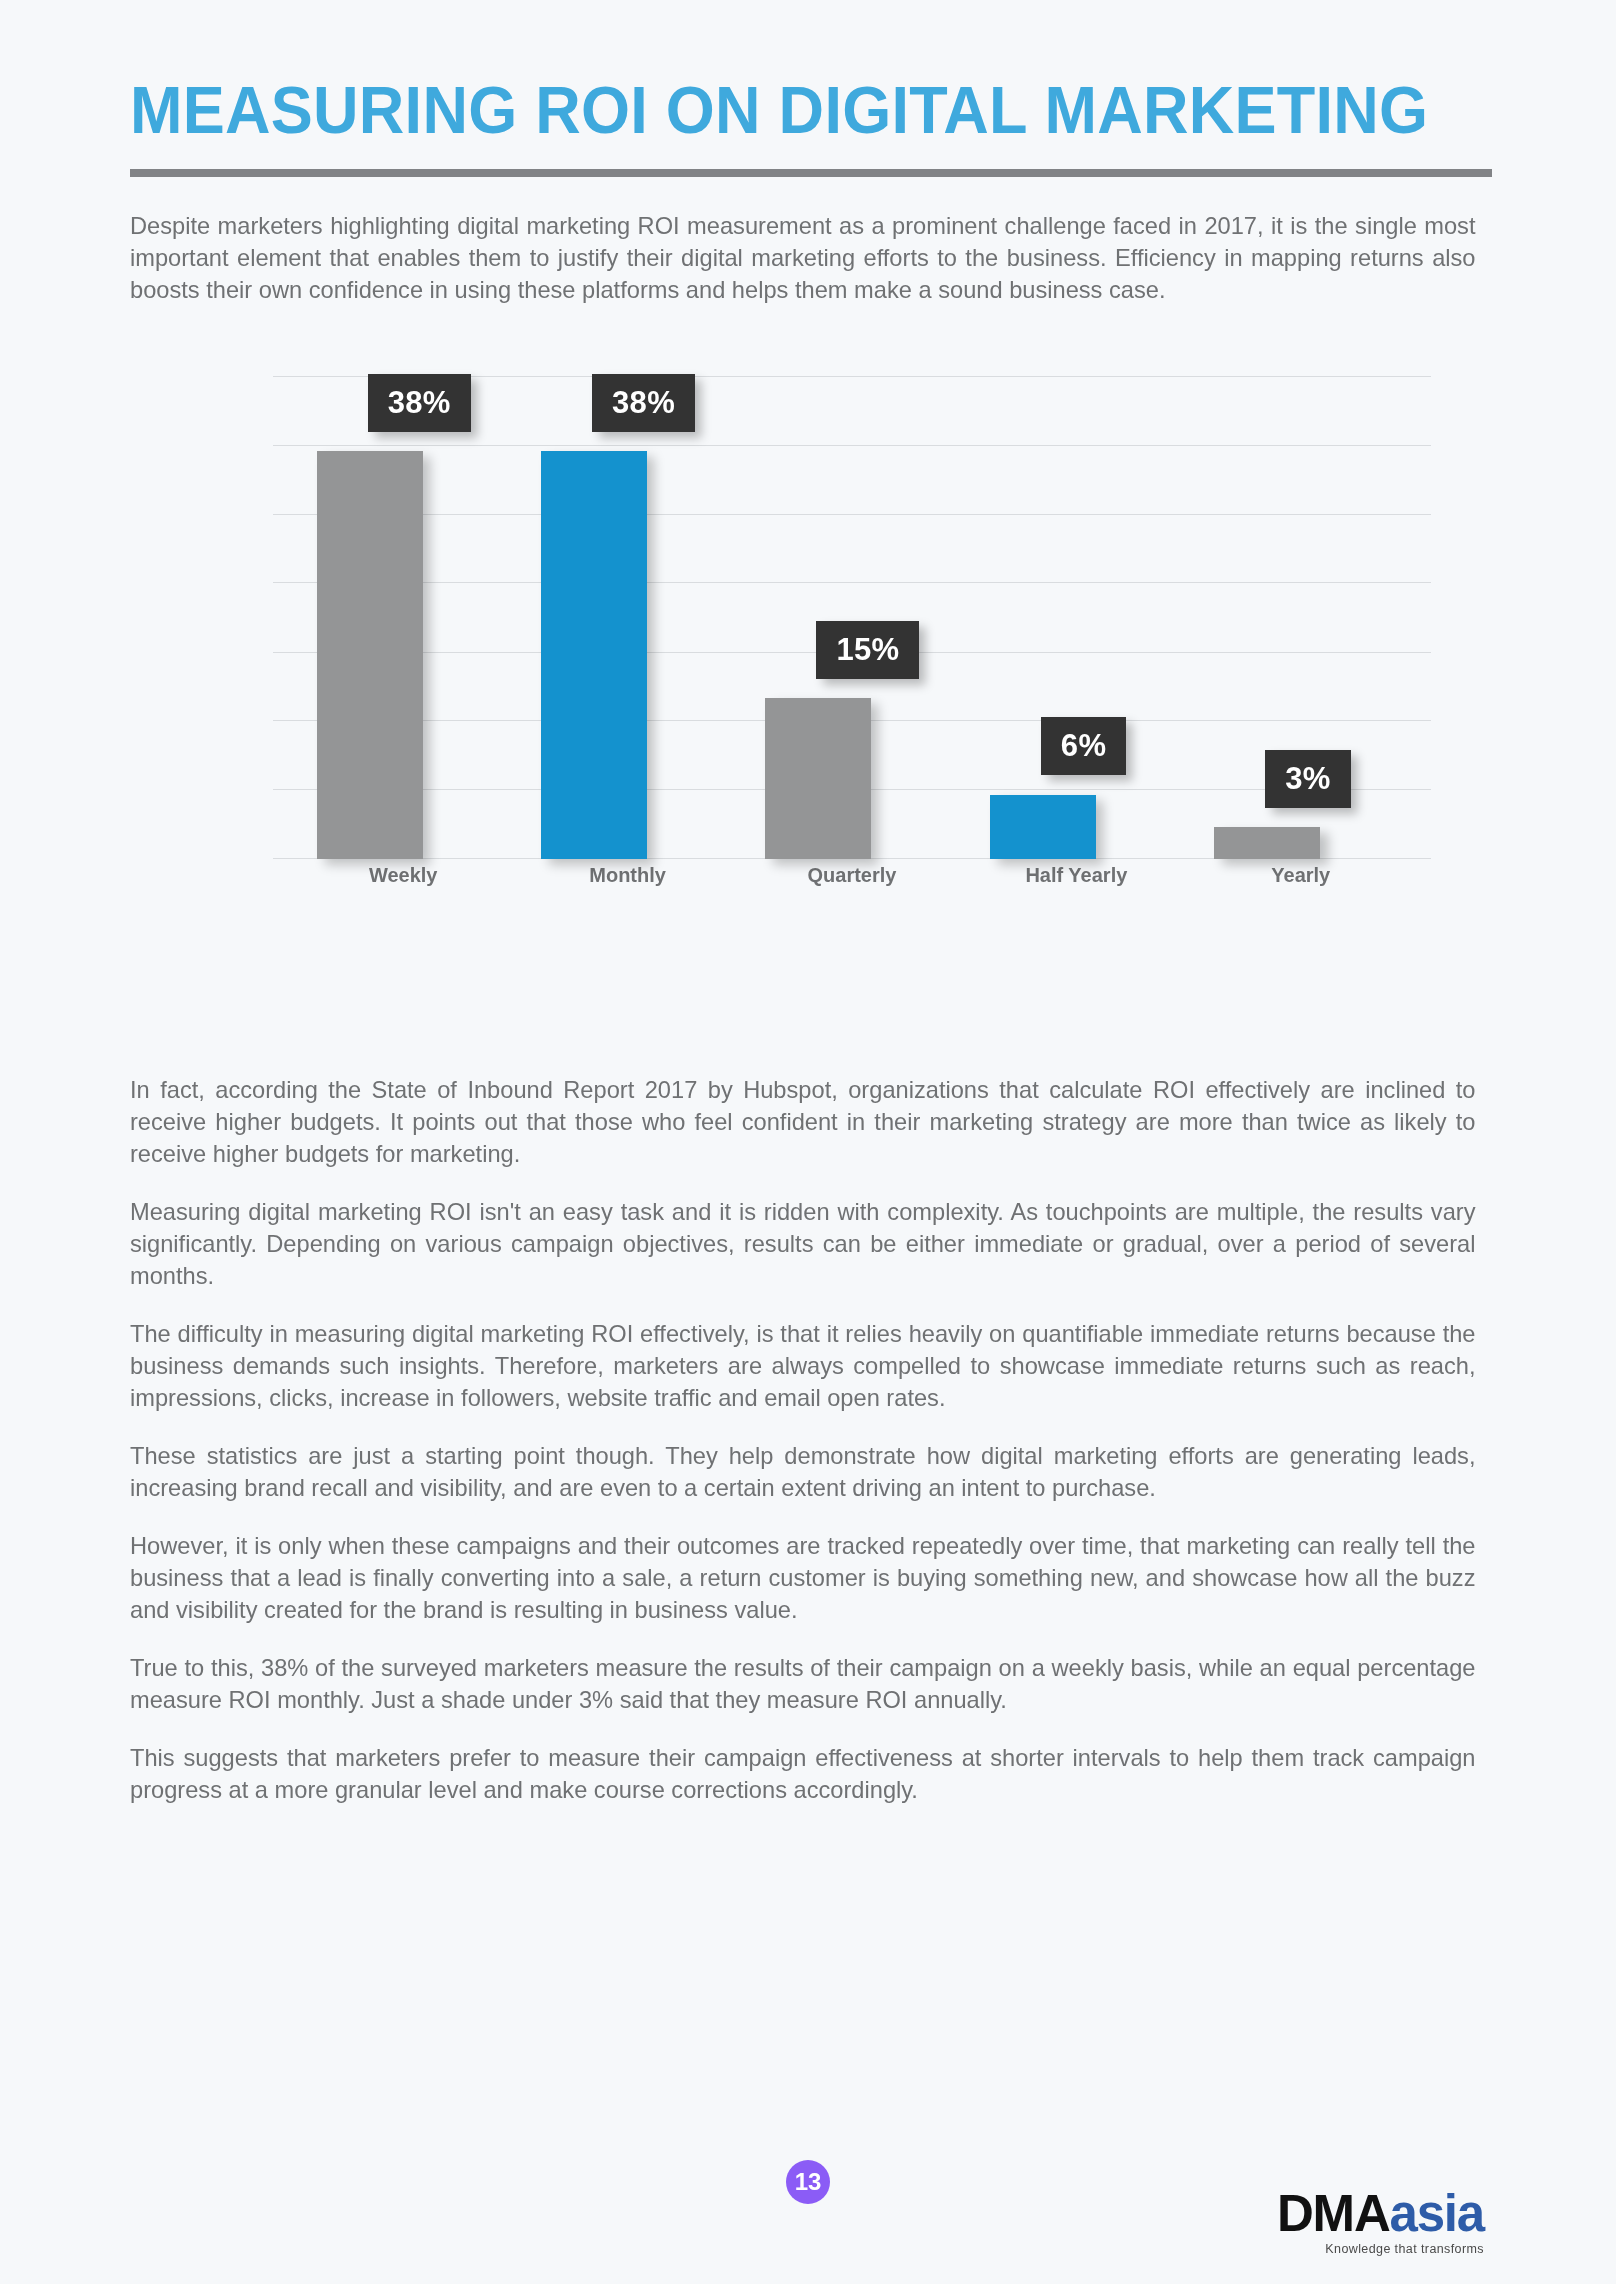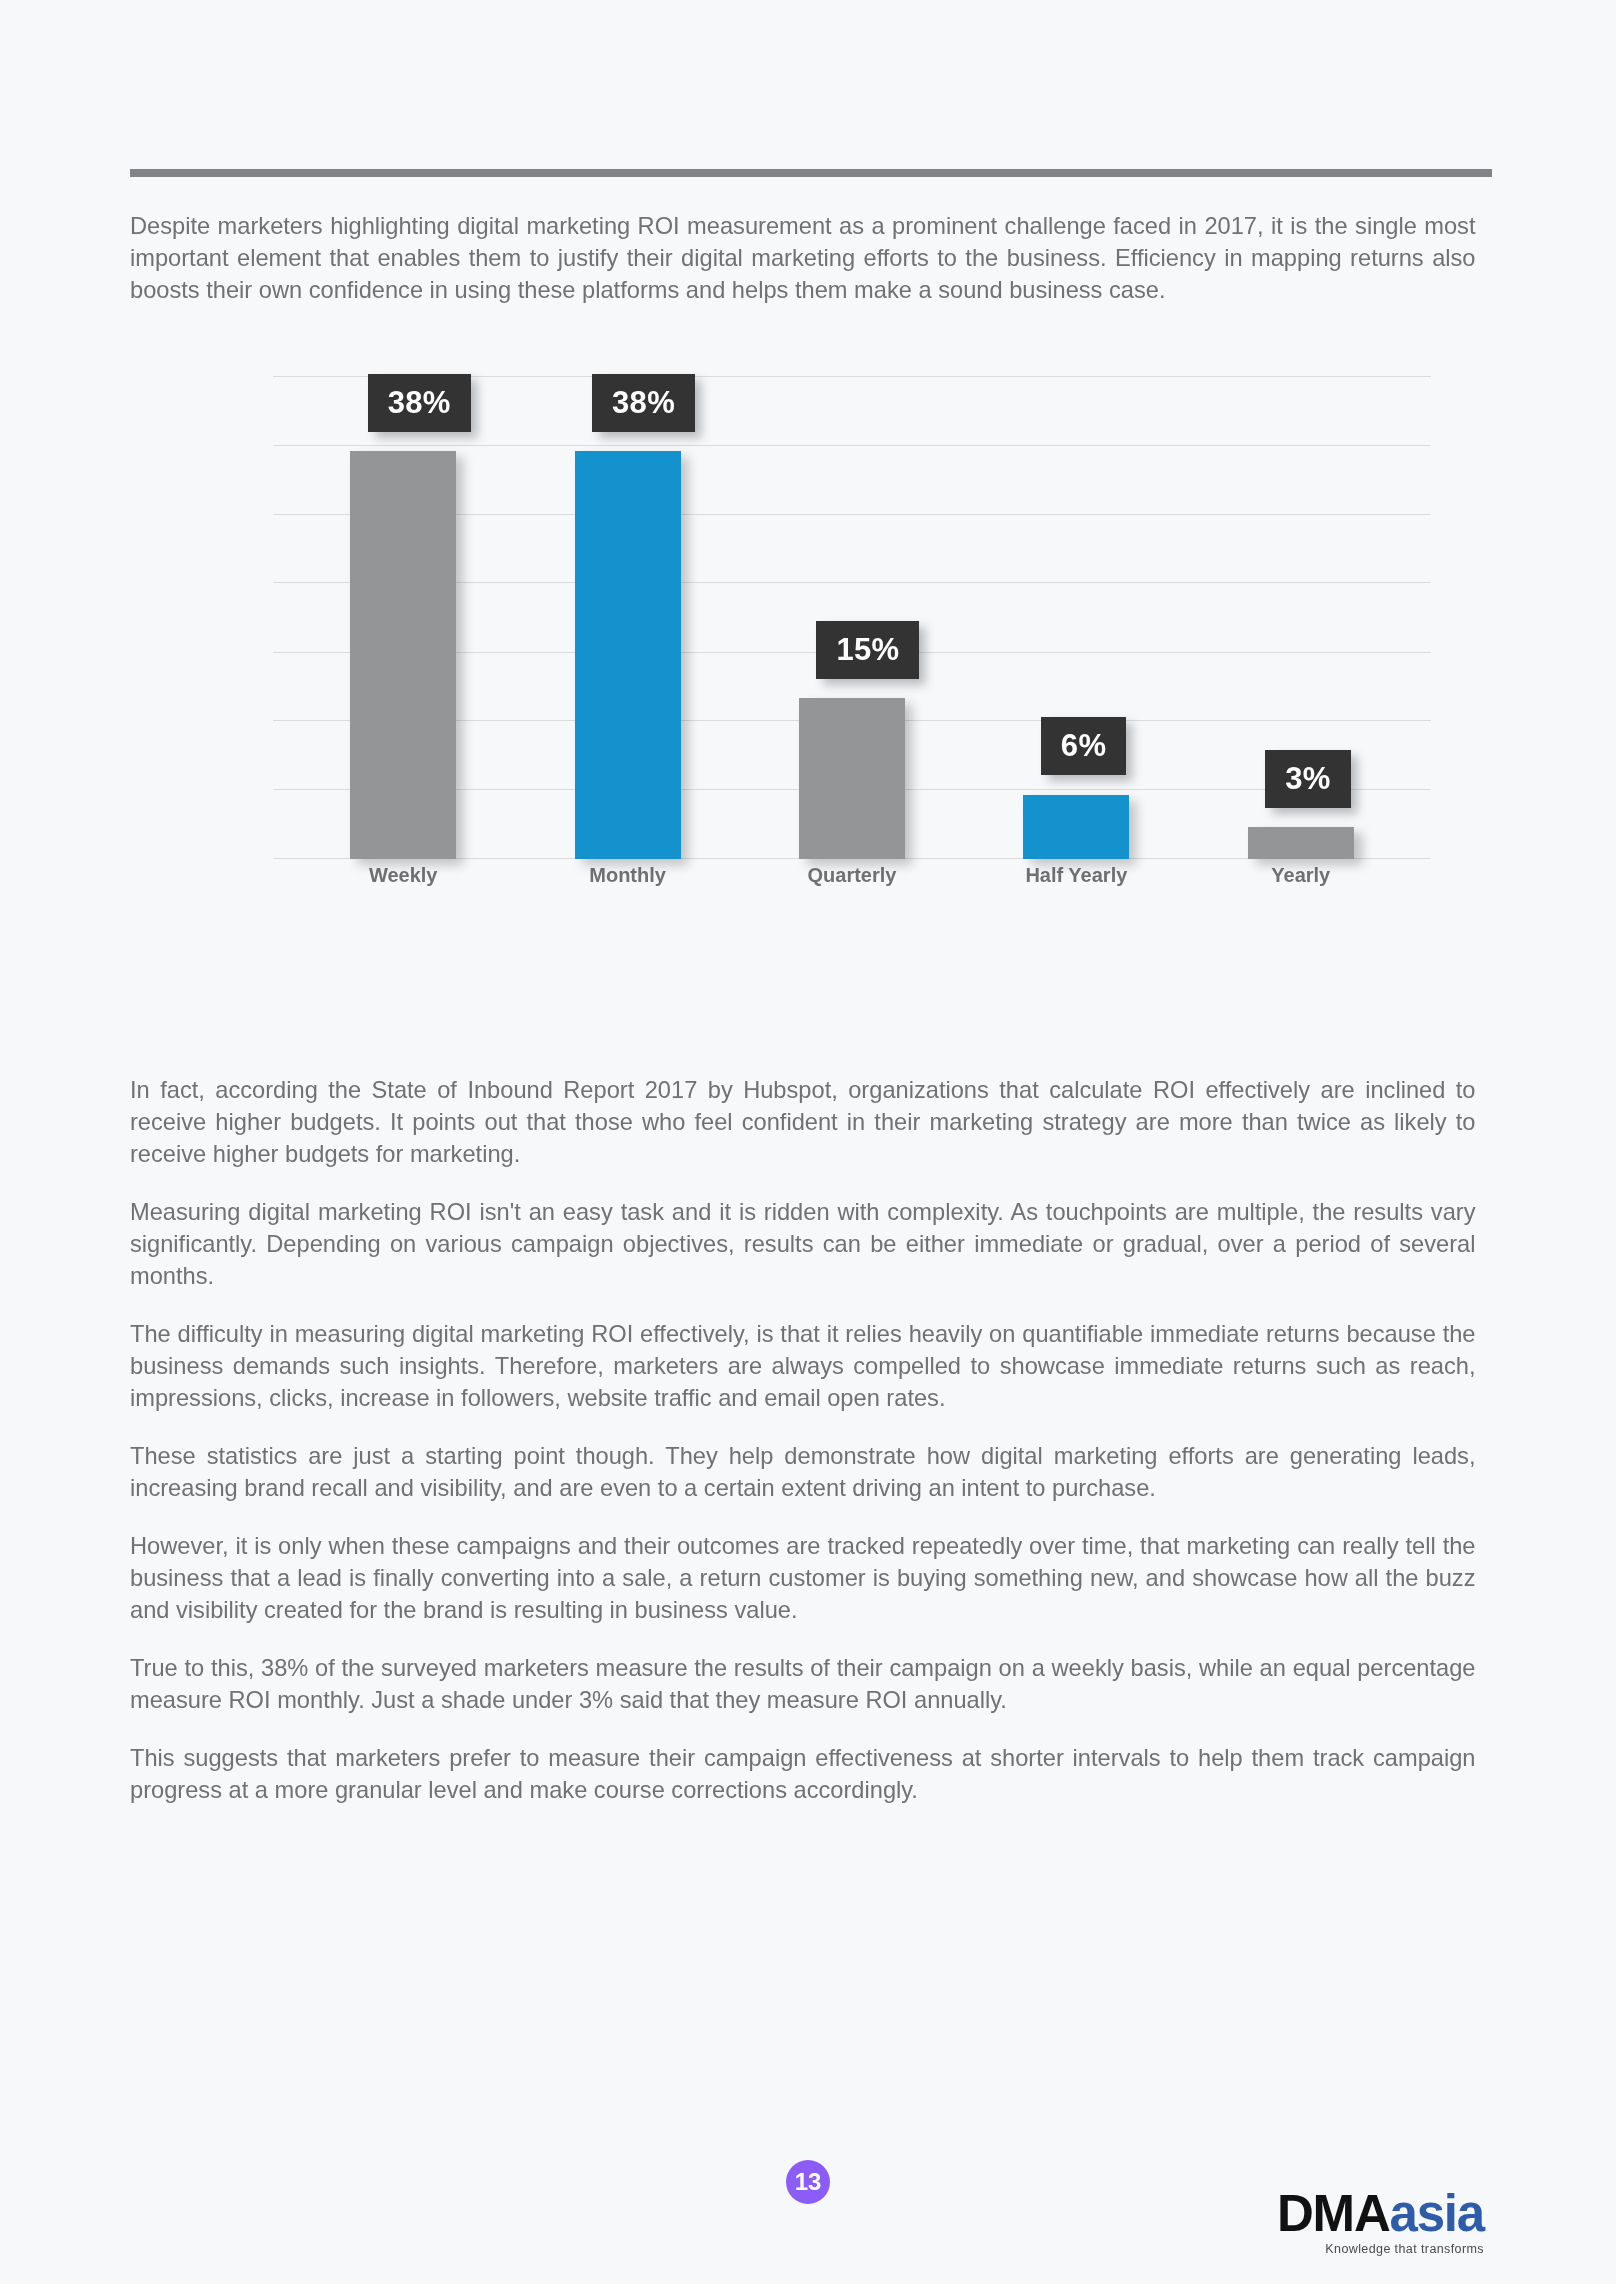--- a/index.html
+++ b/index.html
@@ -107,21 +107,20 @@
     padding: 0 18px;
     box-sizing: border-box;
   }
   .bar-col {
     position: relative;
     width: 173px;
     height: 100%;
     display: flex;
     flex-direction: column;
     justify-content: flex-end;
-    align-items: center;
   }
   .bar {
     width: 106px;
     box-shadow: 8.4px 6px 10.7px rgba(0,0,0,0.22);
     position: relative;
     z-index: 1;
   }
   .bar.grey  { background: #949596; }
   .bar.blue  { background: #1492ce; }
 
@@ -257,20 +256,23 @@
     letter-spacing: 0.4px;
     margin-top: 3.6px;
     white-space: nowrap;
   }
 </style>
 </head>
 <body>
 
 <div class="page">
 
+  <div class="title-wrap">
+    <h1 class="page-title">MEASURING ROI ON DIGITAL MARKETING</h1>
+  </div>
   <div class="title-rule"></div>
 
   <div class="content intro-block">
     <p class="para">Despite marketers highlighting digital marketing ROI measurement as a prominent challenge faced in 2017, it is the single most important element that enables them to justify their digital marketing efforts to the business. Efficiency in mapping returns also boosts their own confidence in using these platforms and helps them make a sound business case.</p>
   </div>
 
   <div class="chart-block">
     <div class="chart-area">
       <div class="gridlines" id="gridlines">
           <div class="gridline" style="top: 0px;"></div>

